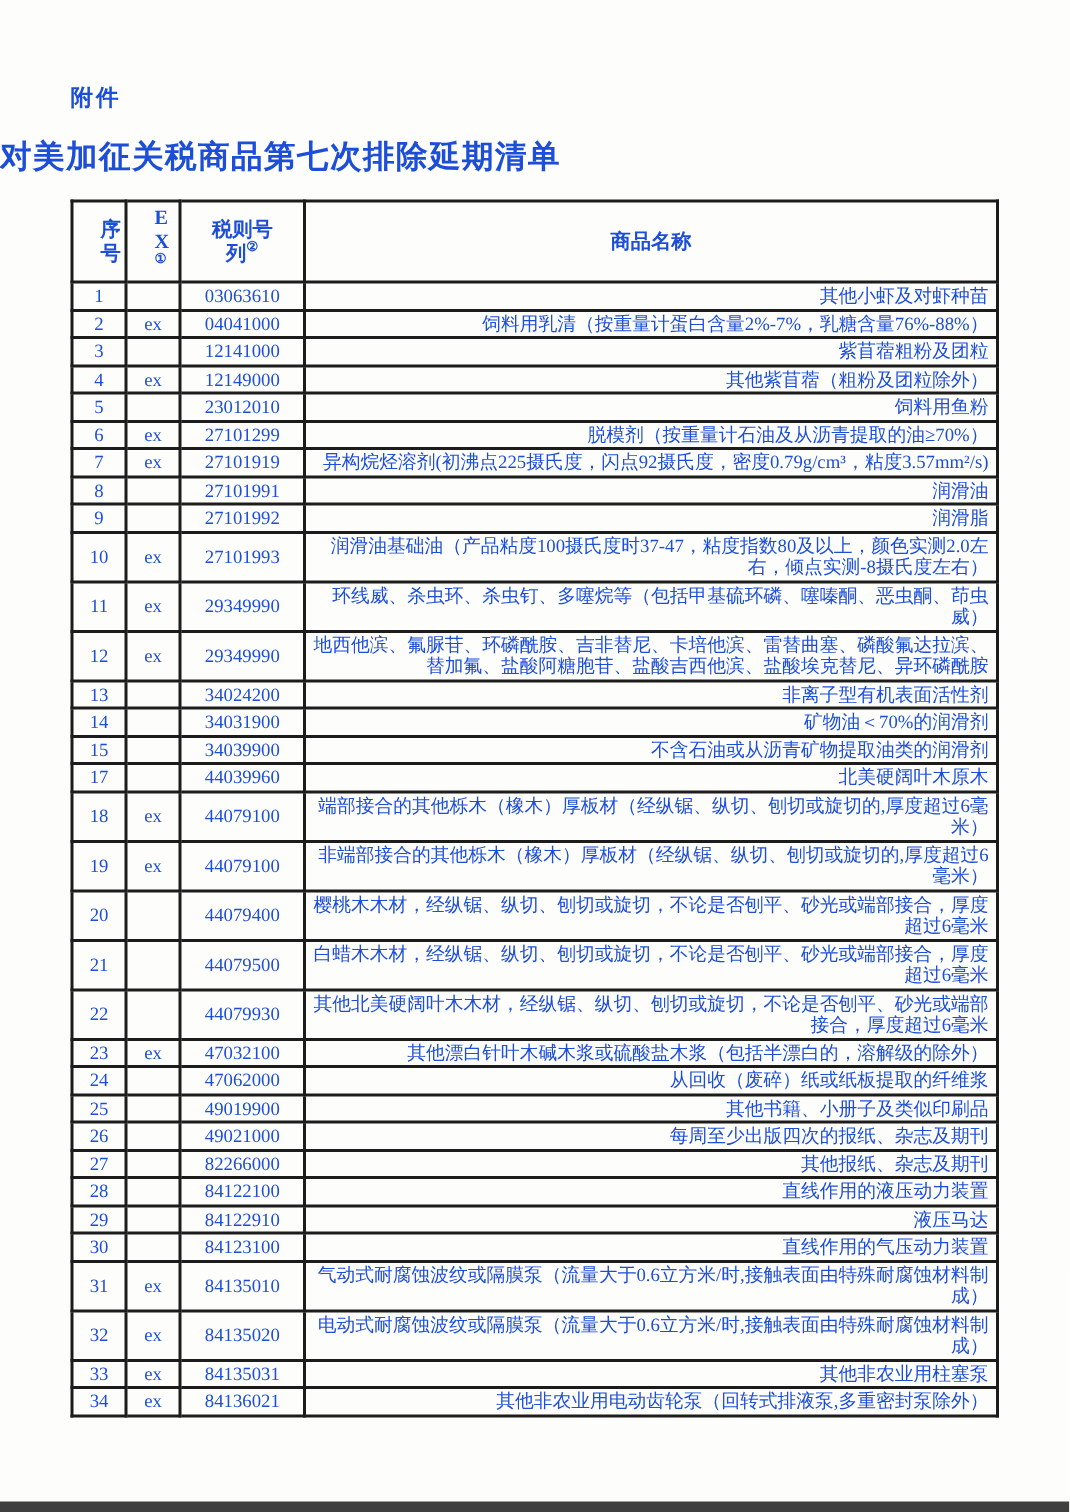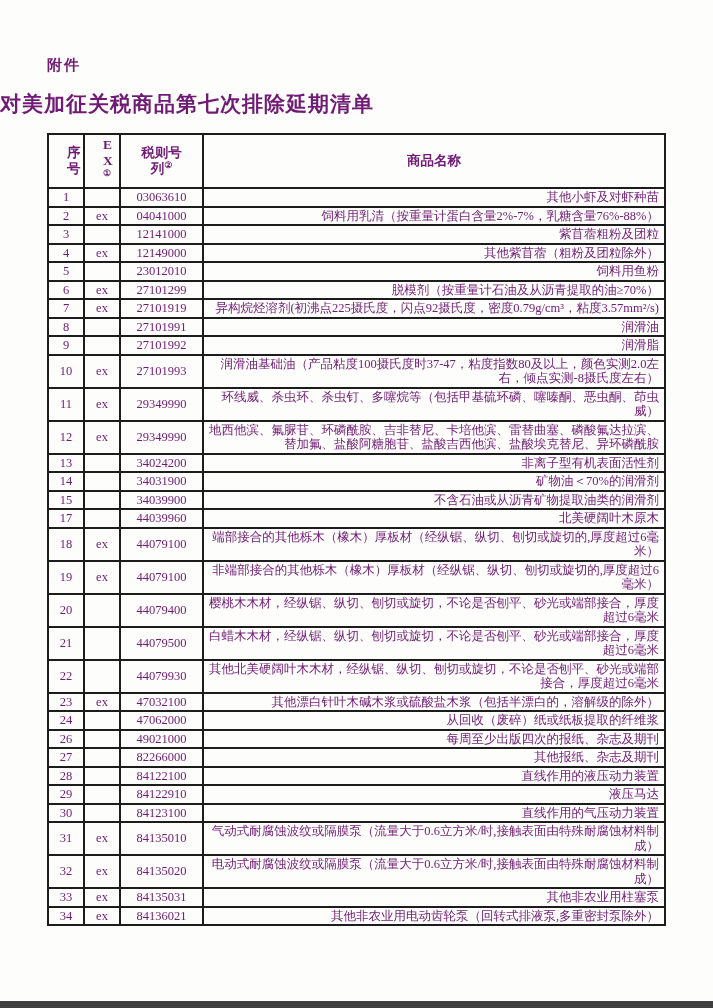--- a/index.html
+++ b/index.html
@@ -1,20 +1,20 @@
 <!DOCTYPE html>
 <html><head>
 <meta charset="utf-8">
 <style>
   html,body { margin:0; padding:0; background:#ffffff; }
   .page {
     position:relative;
     width:713px; height:1008px;
     background:#fdfdfb;
-    color:#701a75;
+    color:#1d4ed8;
     font-family:"Liberation Serif","DejaVu Serif",serif;
     overflow:hidden;
   }
   .attachment {
     position:absolute; left:47px; top:56px;
     font-size:15px; letter-spacing:2px; font-weight:600;
   }
   .doc-title {
     position:absolute; top:90px; left:0; width:100%;
     text-align:left; font-size:21px; font-weight:bold;
@@ -205,20 +205,26 @@
           <td class="center">47032100</td>
           <td class="name">其他漂白针叶木碱木浆或硫酸盐木浆（包括半漂白的，溶解级的除外）</td>
         </tr>
         <tr>
           <td class="center">24</td>
           <td class="center"></td>
           <td class="center">47062000</td>
           <td class="name">从回收（废碎）纸或纸板提取的纤维浆</td>
         </tr>
         <tr>
+          <td class="center">25</td>
+          <td class="center"></td>
+          <td class="center">49019900</td>
+          <td class="name">其他书籍、小册子及类似印刷品</td>
+        </tr>
+        <tr>
           <td class="center">26</td>
           <td class="center"></td>
           <td class="center">49021000</td>
           <td class="name">每周至少出版四次的报纸、杂志及期刊</td>
         </tr>
         <tr>
           <td class="center">27</td>
           <td class="center"></td>
           <td class="center">82266000</td>
           <td class="name">其他报纸、杂志及期刊</td>

